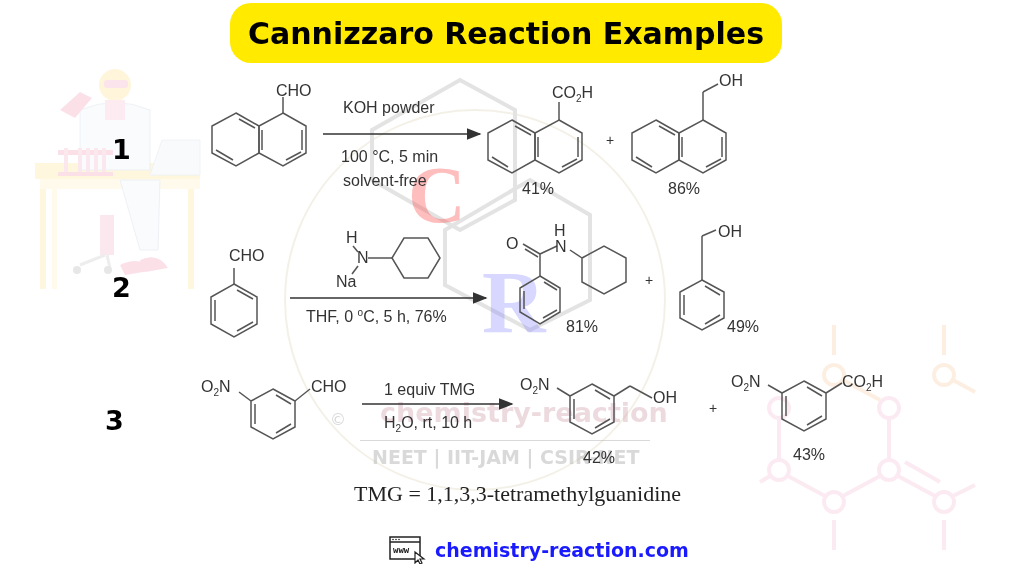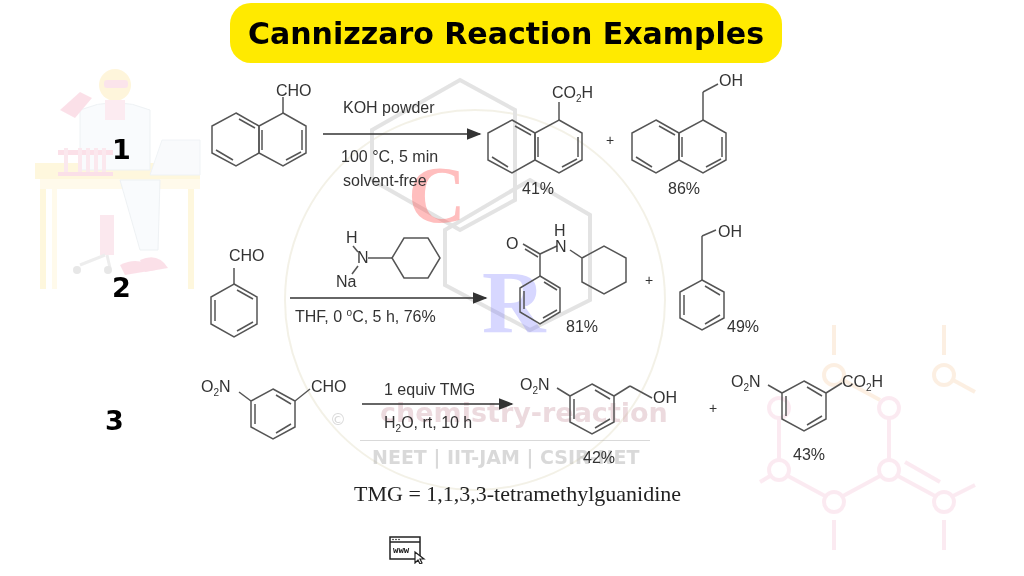--- a/index.html
+++ b/index.html
@@ -231,21 +231,21 @@
 <div class="abs lbl" style="left:552px;top:84px;z-index:3">CO<sub>2</sub>H</div>
 <div class="abs yield" style="left:522px;top:180px;z-index:3">41%</div>
 <div class="abs plus" style="left:606px;top:132px;z-index:3">+</div>
 <div class="abs lbl" style="left:719px;top:72px;z-index:3">OH</div>
 <div class="abs yield" style="left:668px;top:180px;z-index:3">86%</div>
 
 <div class="abs lbl" style="left:229px;top:247px;z-index:3">CHO</div>
 <div class="abs lbl" style="left:346px;top:229px;z-index:3">H</div>
 <div class="abs lbl" style="left:357px;top:249px;z-index:3">N</div>
 <div class="abs lbl" style="left:336px;top:273px;z-index:3">Na</div>
-<div class="abs cond" style="left:295px;top:307px;z-index:3">THF, 0 <sup>o</sup>C, 5 h, 76%</div>
+<div class="abs cond" style="left:306px;top:307px;z-index:3">THF, 0 <sup>o</sup>C, 5 h, 76%</div>
 <div class="abs lbl" style="left:506px;top:235px;z-index:3">O</div>
 <div class="abs lbl" style="left:554px;top:222px;z-index:3">H</div>
 <div class="abs lbl" style="left:555px;top:238px;z-index:3">N</div>
 <div class="abs yield" style="left:566px;top:318px;z-index:3">81%</div>
 <div class="abs plus" style="left:645px;top:272px;z-index:3">+</div>
 <div class="abs lbl" style="left:718px;top:223px;z-index:3">OH</div>
 <div class="abs yield" style="left:727px;top:318px;z-index:3">49%</div>
 
 <div class="abs lbl" style="left:201px;top:378px;z-index:3">O<sub>2</sub>N</div>
 <div class="abs lbl" style="left:311px;top:378px;z-index:3">CHO</div>
@@ -266,13 +266,14 @@
     <svg width="38" height="28" style="position:absolute;left:0;top:0">
       <rect x="1" y="1" width="30" height="22" fill="#fff" stroke="#222" stroke-width="1.5"></rect>
       <line x1="1" y1="6" x2="31" y2="6" stroke="#222" stroke-width="1.5"></line>
       <circle cx="4" cy="3.5" r="0.8" fill="#222"></circle>
       <circle cx="7" cy="3.5" r="0.8" fill="#222"></circle>
       <circle cx="10" cy="3.5" r="0.8" fill="#222"></circle>
       <path d="M26 16 L26 27 L29 24 L31 28 L33 27 L31 23 L35 23 Z" fill="#fff" stroke="#222" stroke-width="1.2"></path>
     </svg>
     <span style="position:absolute;left:4px;top:9px;font-family:'DejaVu Sans Mono',monospace;font-size:9px;font-weight:bold;color:#222;">www</span>
   </span>
+  <span class="site">chemistry-reaction.com</span>
 </div>
 
 </body></html>

